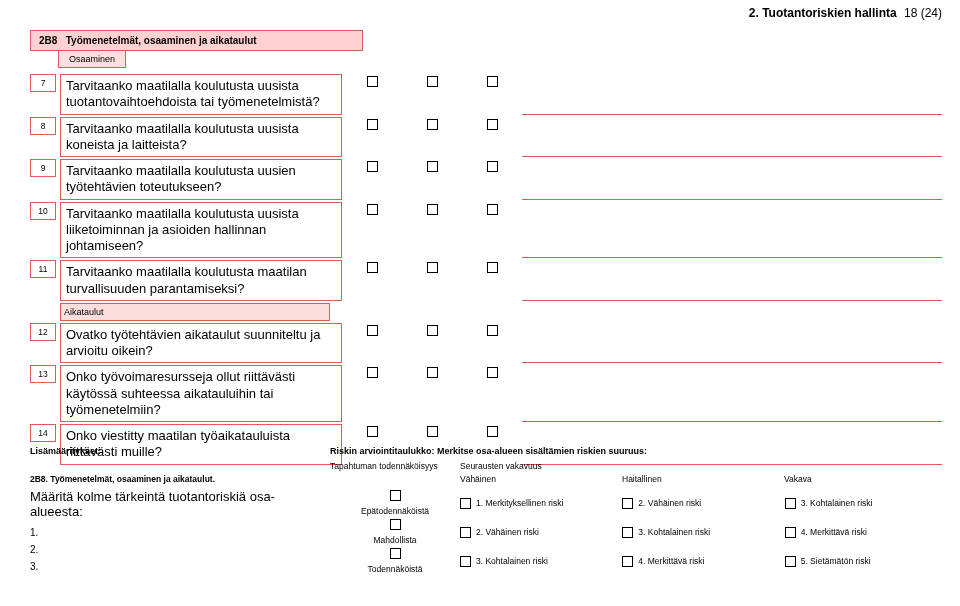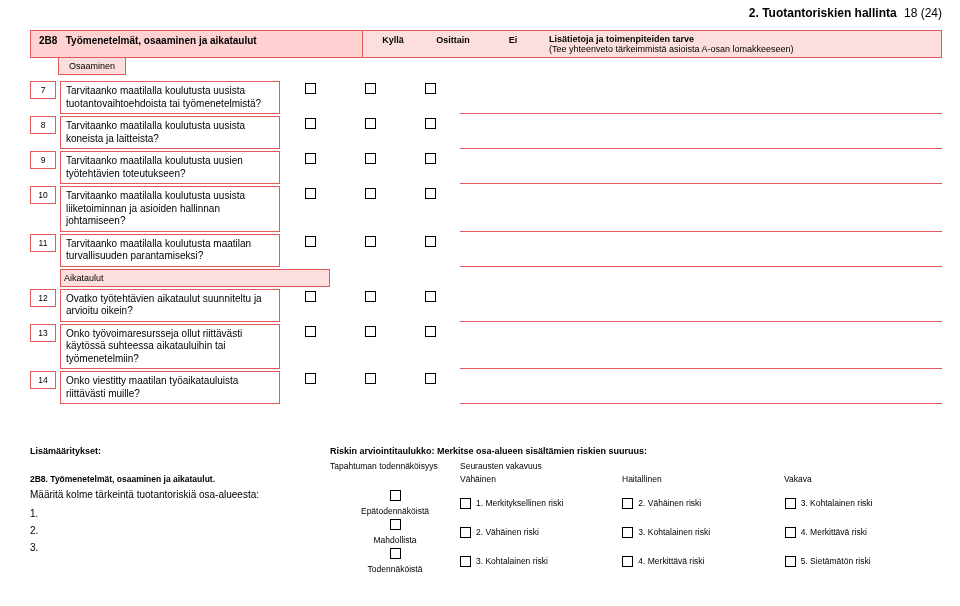--- a/index.html
+++ b/index.html
@@ -86,25 +86,25 @@
   .q-num {
     width: 26px;
     border: 1px solid #e05a5a;
     background: #fff;
     text-align: center;
     padding: 3px 2px;
     font-size: 8.5px;
     margin-right: 4px;
   }
   .q-text {
-    width: 220px;
+    width: 282px;
     border: 1px solid #e05a5a;
     background: #fff;
     padding: 3px 5px;
-    font-size: 10px;
+    font-size: 13px;
     line-height: 1.25;
   }
   .q-sub {
     width: 270px;
     border: 1px solid #e05a5a;
     background: #fcdede;
     padding: 3px 3px;
     font-size: 9px;
     margin-left: 30px;
     margin-bottom: 2px;
@@ -139,21 +139,21 @@
     position: absolute;
     top: 446px;
     left: 30px;
     right: 18px;
     font-size: 9px;
   }
   .bcols { display: flex; gap: 10px; }
   .bleft { width: 290px; }
   .bleft .bhead { font-weight: bold; margin-bottom: 18px; }
   .bleft .bsub { font-weight: bold; margin-bottom: 5px; font-size: 8.5px; }
-  .bleft .bdesc { margin-bottom: 8px; font-size: 10px; }
+  .bleft .bdesc { margin-bottom: 8px; font-size: 13px; }
   .num-line { font-size: 10px; margin-bottom: 6px; }
 
   .bright { flex: 1; }
   .bright .bhead { font-weight: bold; margin-bottom: 5px; }
   .grid-row { display: flex; margin-bottom: 3px; align-items: center; }
   .gcell-prob {
     width: 130px;
     display: flex;
     align-items: center;
     gap: 5px;
@@ -189,31 +189,20 @@
   <span>2. Tuotantoriskien hallinta</span>
   <span class="pnum">18 (24)</span>
 </div>
 
 <div class="main-block">
   <div class="title-row">
     <div class="title-left">
       <span>2B8</span>
       <span>&nbsp;</span>
       <span>Työmenetelmät, osaaminen ja aikataulut</span>
-    </div>
-    <div class="title-right">
-      <div class="h-cols">
-        <div class="h-col">Kyllä</div>
-        <div class="h-col">Osittain</div>
-        <div class="h-col">Ei</div>
-      </div>
-      <div class="h-info">
-        <div class="line1">Lisätietoja ja toimenpiteiden tarve</div>
-        <div class="line2">(Tee yhteenveto tärkeimmistä asioista A-osan lomakkeeseen)</div>
-      </div>
     </div>
   </div>
 
   <div class="sub-label">Osaaminen</div>
 
   <div class="q-table">
     <div class="q-row">
       <div class="q-num">7</div>
       <div class="q-text">Tarvitaanko maatilalla koulutusta uusista tuotantovaihtoehdoista tai työmenetelmistä?</div>
       <div class="q-checks">

